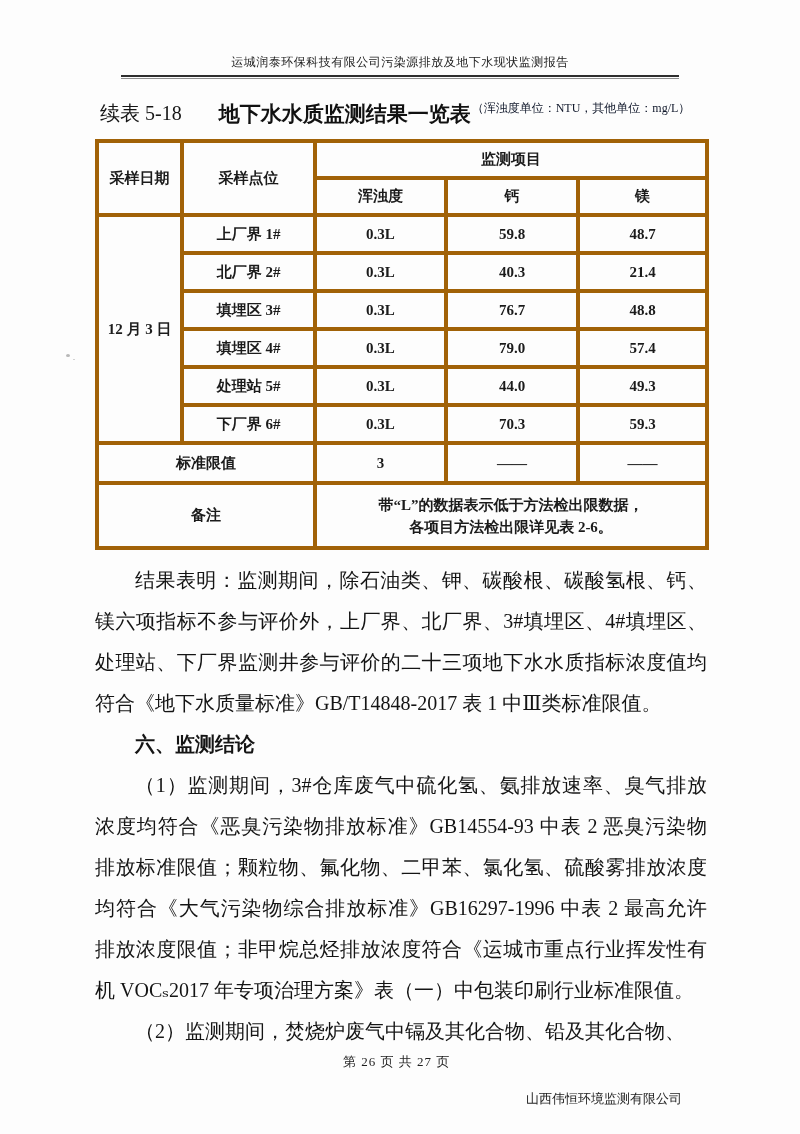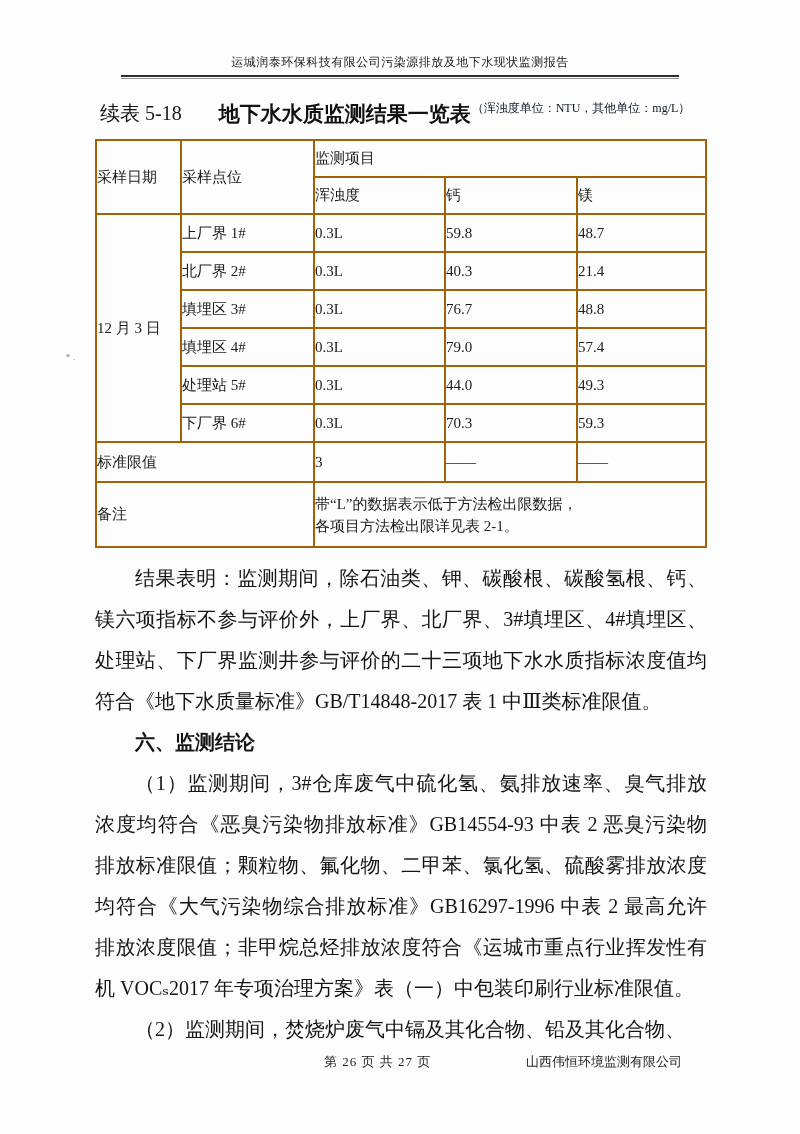--- a/index.html
+++ b/index.html
@@ -42,24 +42,25 @@
   
   table.data-table{
     margin:11px 0 0 95px;
     width:610px;
     border-collapse:collapse;
     table-layout:fixed;
     font-size:15px;
     color:#1b1b1b;
   }
   .data-table td{
-    border:2px solid #a16207;
-    text-align:left;
+    border:4px solid #a16207;
+    text-align:center;
     vertical-align:middle;
     padding:0;
+    font-weight:bold;
   }
   table.data-table{border:1.5px solid #333;}
   .r-head1{height:37px;}
   .r-head2{height:37px;}
   .r-data{height:38px;}
   .r-limit{height:40px;}
   .r-note{height:65px;}
   .note-line{line-height:22px;}
 
   
@@ -69,25 +70,25 @@
     line-height:41px;
     color:#141414;
   }
   .ln{text-align:justify;text-align-last:justify;}
   .ln.last{text-align-last:auto;}
   .ln.indent{text-indent:40px;}
   .ln.heading{font-weight:bold;text-align-last:auto;text-indent:40px;}
 
   
   .footer-pageinfo{
-    position:absolute;left:324px;top:1053px;
+    position:absolute;left:343px;top:1053px;
     font-size:13px;letter-spacing:1px;color:#1e1e1e;
   }
   .footer-company{
-    position:absolute;left:526px;top:1053px;
+    position:absolute;left:526px;top:1090px;
     font-size:13px;color:#1e1e1e;
   }
 
   
   .speck{
     position:absolute;left:66px;top:354px;
     width:4px;height:3px;border-radius:50%;
     background:#b8b8b8;
     box-shadow:6px 4px 0 -1px #c4c4c4;
   }
@@ -170,21 +171,21 @@
       <tr class="r-limit">
         <td colspan="2">标准限值</td>
         <td>3</td>
         <td>——</td>
         <td>——</td>
       </tr>
       <tr class="r-note">
         <td colspan="2">备注</td>
         <td colspan="3">
           <div class="note-line">带“L”的数据表示低于方法检出限数据，</div>
-          <div class="note-line">各项目方法检出限详见表 2-1。</div>
+          <div class="note-line">各项目方法检出限详见表 2-6。</div>
         </td>
       </tr>
     </tbody>
   </table>
 
   <div class="body-text">
     <div class="ln indent">结果表明：监测期间，除石油类、钾、碳酸根、碳酸氢根、钙、</div>
     <div class="ln">镁六项指标不参与评价外，上厂界、北厂界、3#填埋区、4#填埋区、</div>
     <div class="ln">处理站、下厂界监测井参与评价的二十三项地下水水质指标浓度值均</div>
     <div class="ln last">符合《地下水质量标准》GB/T14848-2017 表 1 中Ⅲ类标准限值。</div>

